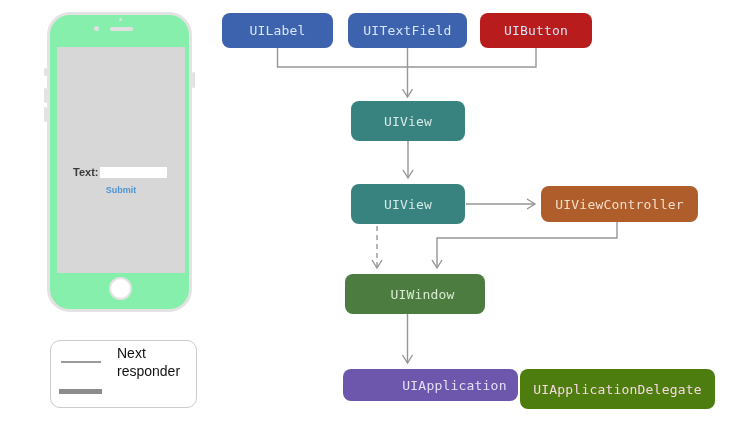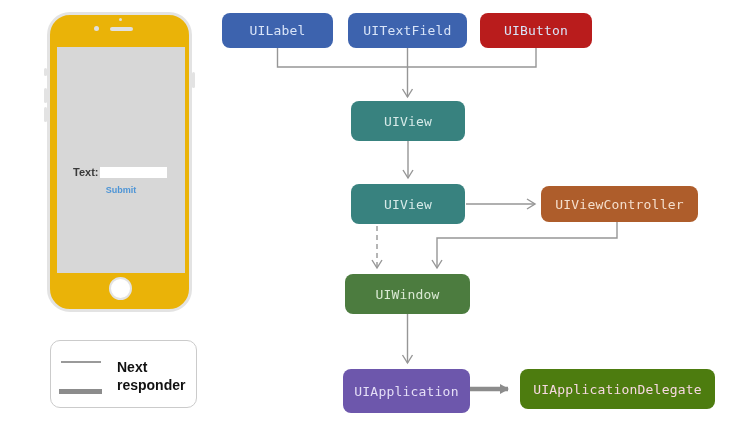--- a/index.html
+++ b/index.html
@@ -12,29 +12,29 @@
     position:absolute;display:flex;align-items:center;justify-content:center;
     border-radius:8px;font-family:"DejaVu Sans Mono",monospace;font-size:13px;
     letter-spacing:.2px;white-space:nowrap;
   }
   .n-uilabel{left:222px;top:13px;width:111px;height:35px;text-align:center;}
   .n-uitextfield{left:348px;top:13px;width:119px;height:35px;}
   .n-uibutton{left:480px;top:13px;width:112px;height:35px;}
   .n-uiview1{left:351px;top:101px;width:114px;height:40px;}
   .n-uiview2{left:351px;top:184px;width:114px;height:40px;}
   .n-uiviewcontroller{left:541px;top:186px;width:157px;height:36px;}
-  .n-uiwindow{left:345px;top:274px;width:125px;height:40px;}
-  .n-uiapplication{left:343px;top:369px;width:127px;height:44px;}
+  .n-uiwindow{left:345px;top:274px;width:125px;height:40px;padding-left:15px;}
+  .n-uiapplication{left:343px;top:369px;width:127px;height:32px;padding-left:48px;}
   .n-uiappdelegate{left:520px;top:369px;width:195px;height:40px;}
   
   #arrows{position:absolute;left:0;top:0;width:742px;height:434px;pointer-events:none;}
   
   .phone{
     position:absolute;left:47px;top:12px;width:145px;height:300px;
-    border:3px solid #e3e3e3;border-radius:23px;background:#eab308;box-sizing:border-box;
+    border:3px solid #e3e3e3;border-radius:23px;background:#86efac;box-sizing:border-box;
   }
   .nub{position:absolute;background:#e3e3e3;width:3px;border-radius:2px;}
   .nub-l1{left:-6px;top:53px;height:8px;}
   .nub-l2{left:-6px;top:73px;height:15px;}
   .nub-l3{left:-6px;top:92px;height:15px;}
   .nub-r1{right:-6px;top:57px;height:16px;}
   .sensor-dot{position:absolute;left:69px;top:3px;width:3px;height:3px;border-radius:50%;background:#e0e0e0;}
   .camera-dot{position:absolute;left:44px;top:11px;width:5px;height:5px;border-radius:50%;background:#e0e0e0;}
   .speaker{position:absolute;left:60px;top:12px;width:23px;height:4px;border-radius:2px;background:#e0e0e0;}
   .screen{position:absolute;left:7px;top:32px;width:128px;height:226px;background:#d7d7d7;}
@@ -45,21 +45,21 @@
   .submit{position:absolute;left:0;top:138px;width:100%;text-align:center;
           font-size:9px;font-weight:bold;color:#4e95d6;}
   
   .legend{
     position:absolute;left:50px;top:340px;width:147px;height:68px;
     border:1.5px solid #cbcbcb;border-radius:10px;background:#fff;box-sizing:border-box;
   }
   .legend-thin{position:absolute;left:10px;top:20px;width:40px;height:2px;}
   .legend-thick{position:absolute;left:8px;top:48px;width:43px;height:5px;}
   .legend-text{position:absolute;left:66px;font-size:14px;line-height:1.25;color:#111;}
-  .lt-next{top:18px;width:78px;font-weight:bold;}
+  .lt-next{top:4px;width:78px;}
   .lt-delegate{top:41px;width:78px;}
 </style>
 </head>
 <body>
 
 <div id="canvas">
 
   <svg id="arrows" viewBox="0 0 742 434" xmlns="http://www.w3.org/2000/svg">
     <defs>
       <marker id="chev" markerUnits="userSpaceOnUse" markerWidth="14" markerHeight="14" refX="11" refY="7" orient="auto">

